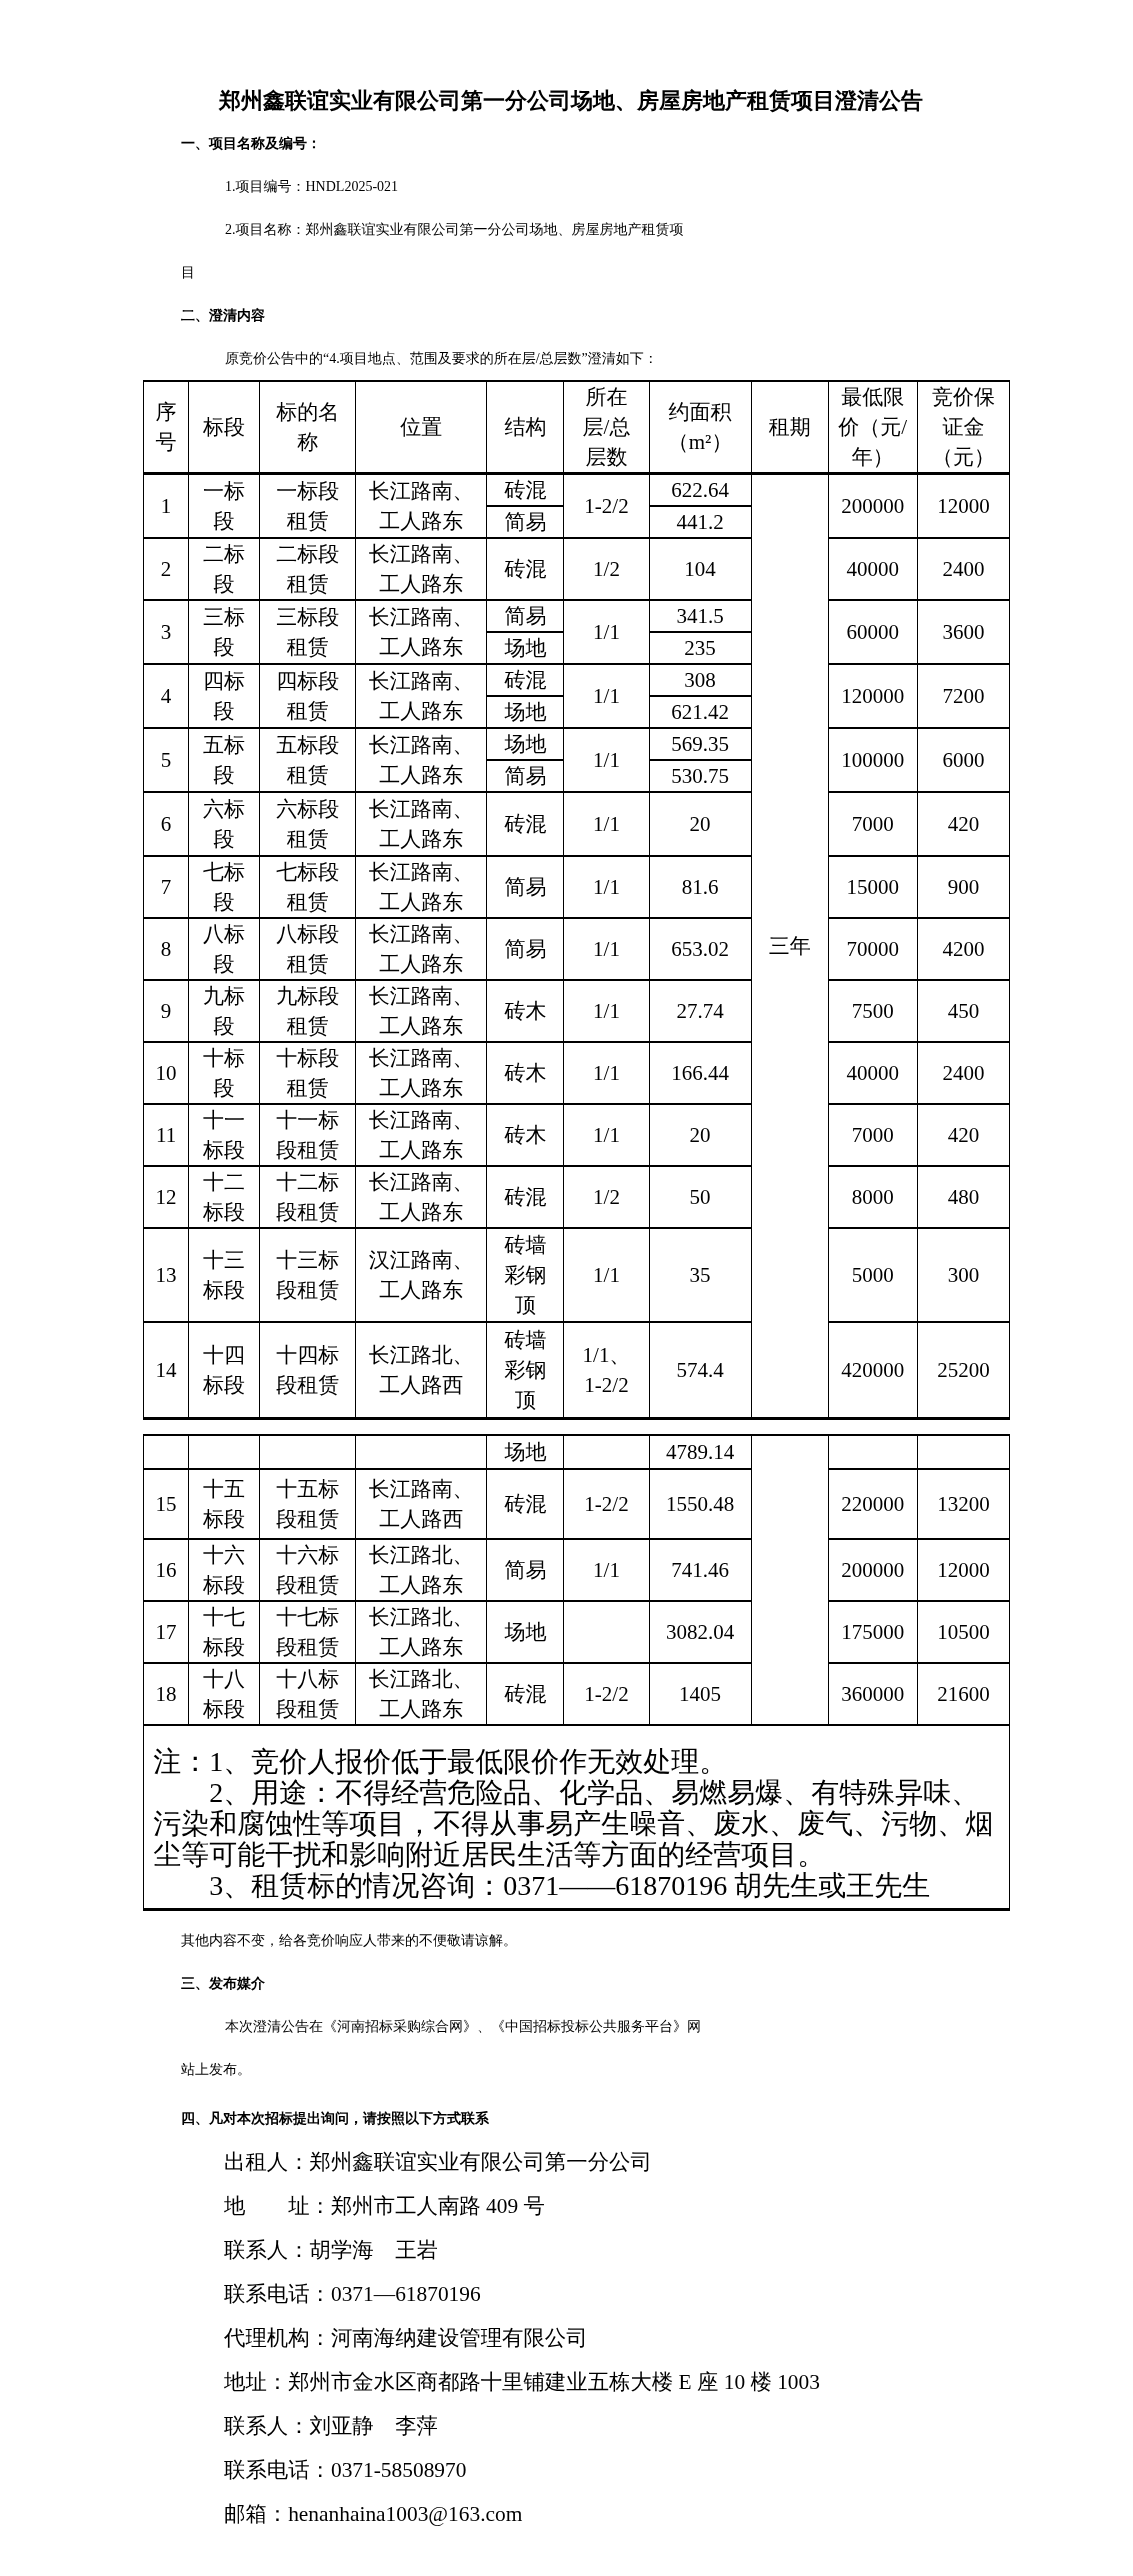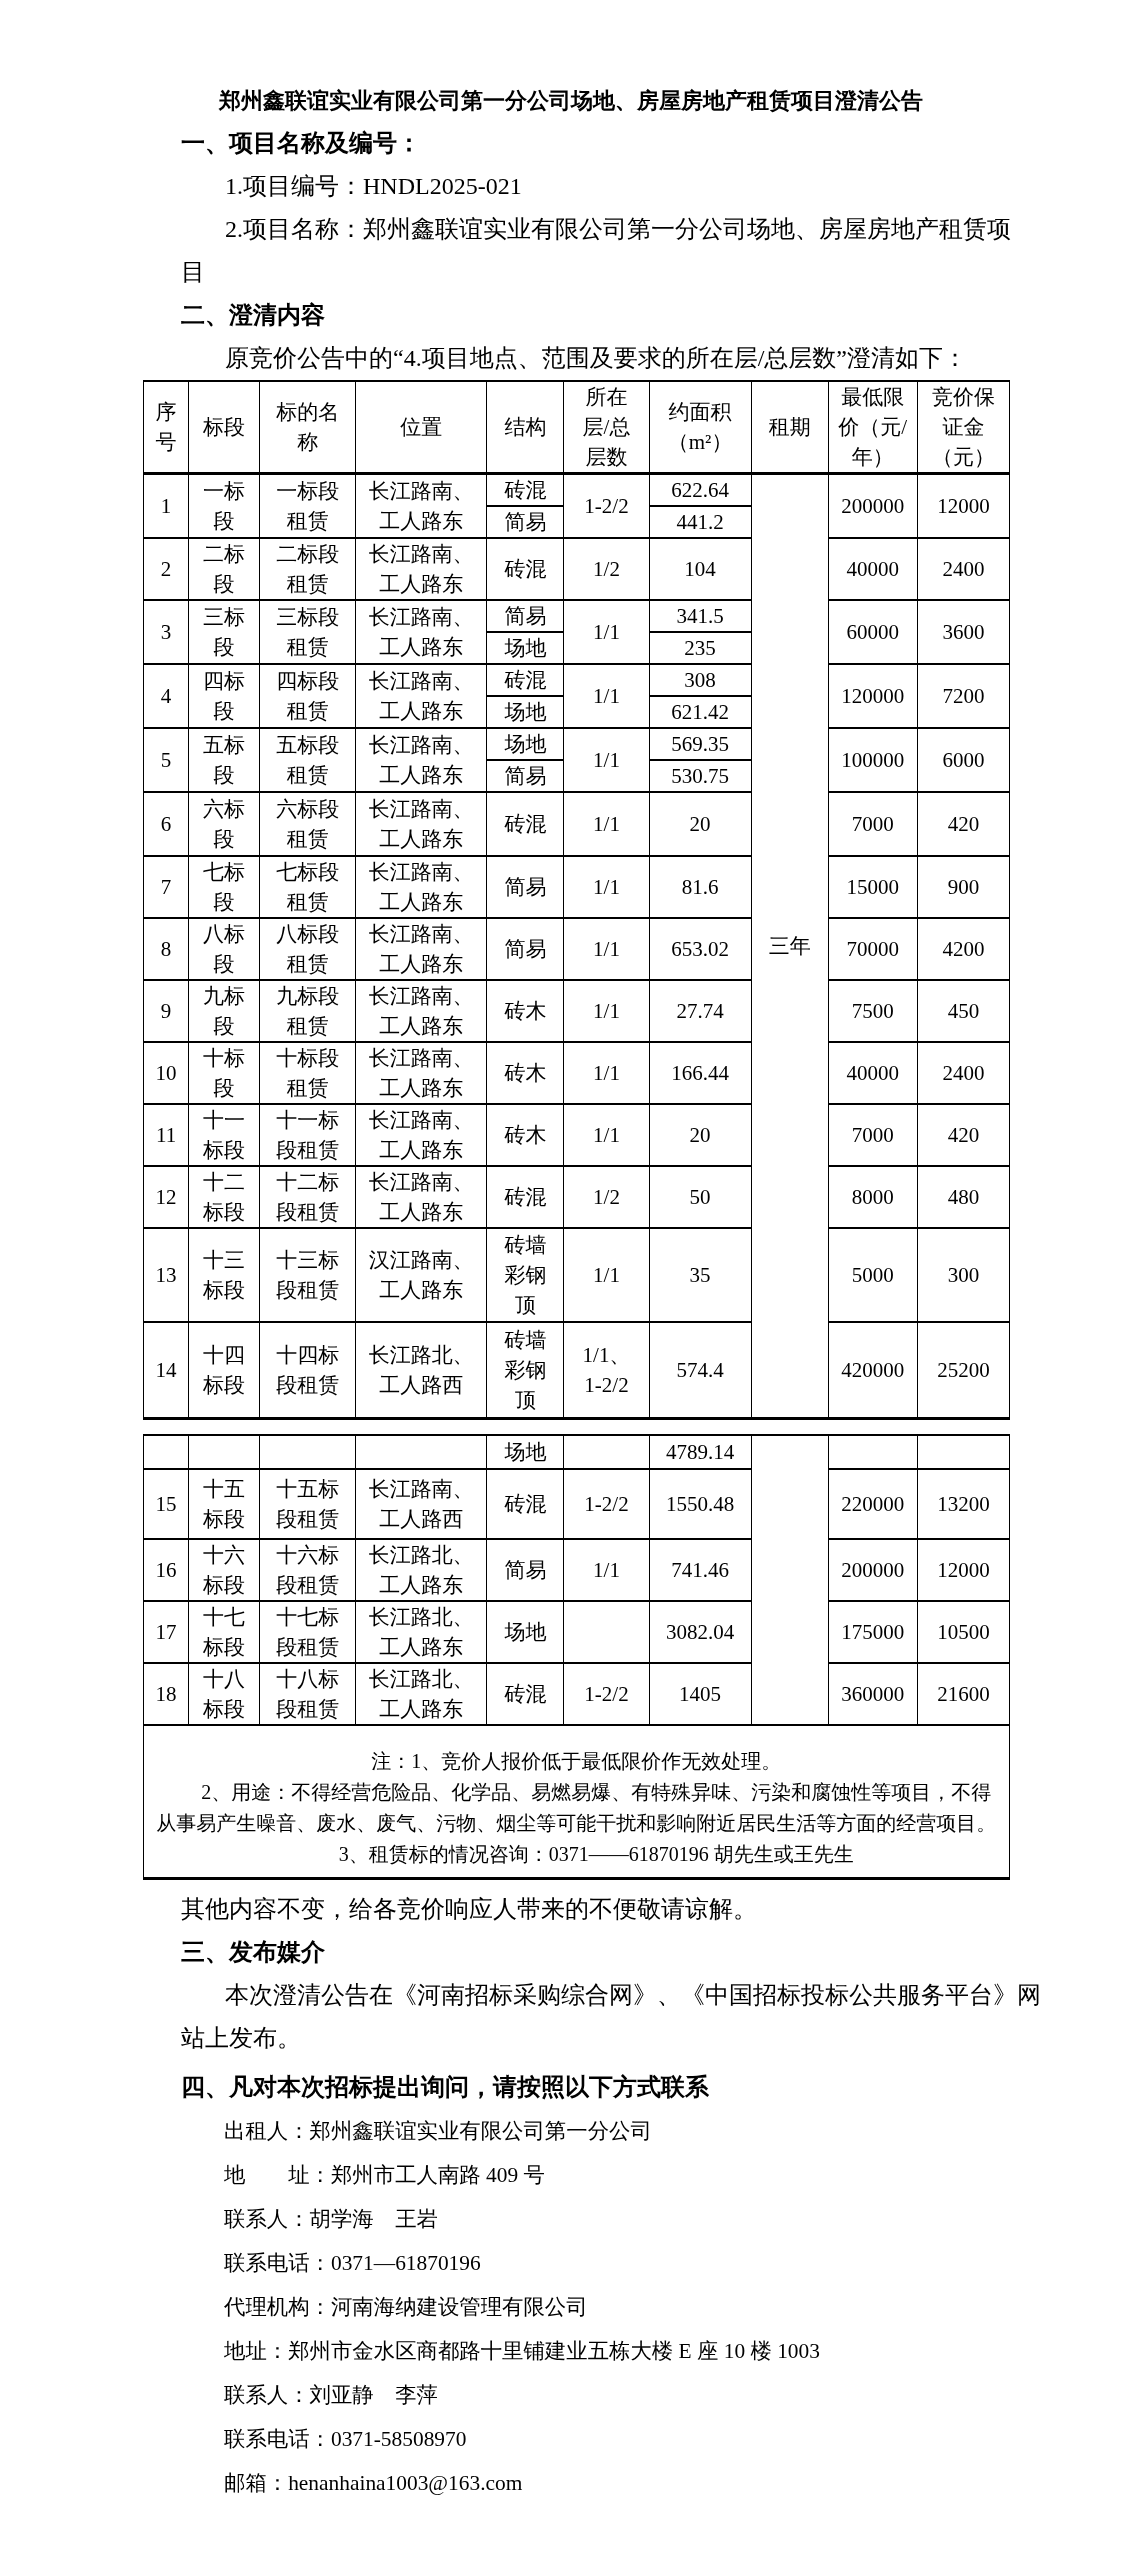--- a/index.html
+++ b/index.html
@@ -7,41 +7,41 @@
   body {
     width:1134px; height:2576px;
     font-family:"Liberation Serif","DejaVu Serif",serif;
     color:#000;
   }
   .page { width:1134px; height:2576px; padding-top:79px; overflow:hidden;padding-left:8px; }
   .doc-title {
     text-align:center; font-weight:bold; font-size:22px; line-height:43px;
   }
   .bodyline {
-    font-size:24px; line-height:43px; margin-left:173px; margin-right:86px;
+    font-size:14px; line-height:43px; margin-left:173px; margin-right:86px;
   }
   .heading { font-weight:bold; }
   .indent { padding-left:44px; }
   table {
     border-collapse:collapse; table-layout:fixed;
     margin-left:135px; width:867px;
     border:1.4px solid #000; border-bottom-width:3.6px;
     font-size:21px;
   }
   .tbl2 { margin-top:14.3px; }
   th, td {
     border:1.4px solid #000; border-top-width:2.1px; border-bottom-width:2.1px;
     text-align:center; vertical-align:middle;
     font-weight:normal; line-height:30px; padding:0 1.4px;
     overflow:hidden;
   }
   thead th { border-bottom-width:3.6px; height:90px; }
   .preline { white-space:pre-line; }
   td.notes-cell {
-    text-align:center; padding:20px 10px 7.1px 9.3px; line-height:31px; font-size:20px;
+    text-align:left; padding:20px 10px 7.1px 9.3px; line-height:31px; font-size:28px;
   }
   .note-indent { text-indent:2em; }
   .closing { margin-top:8.6px; }
   .s4block { margin-top:5.7px; }
   .contact p { font-size:21.4px; line-height:44px; margin-left:216px; margin-right:86px; }
 </style>
 </head>
 <body>
 
 <div class="page">

